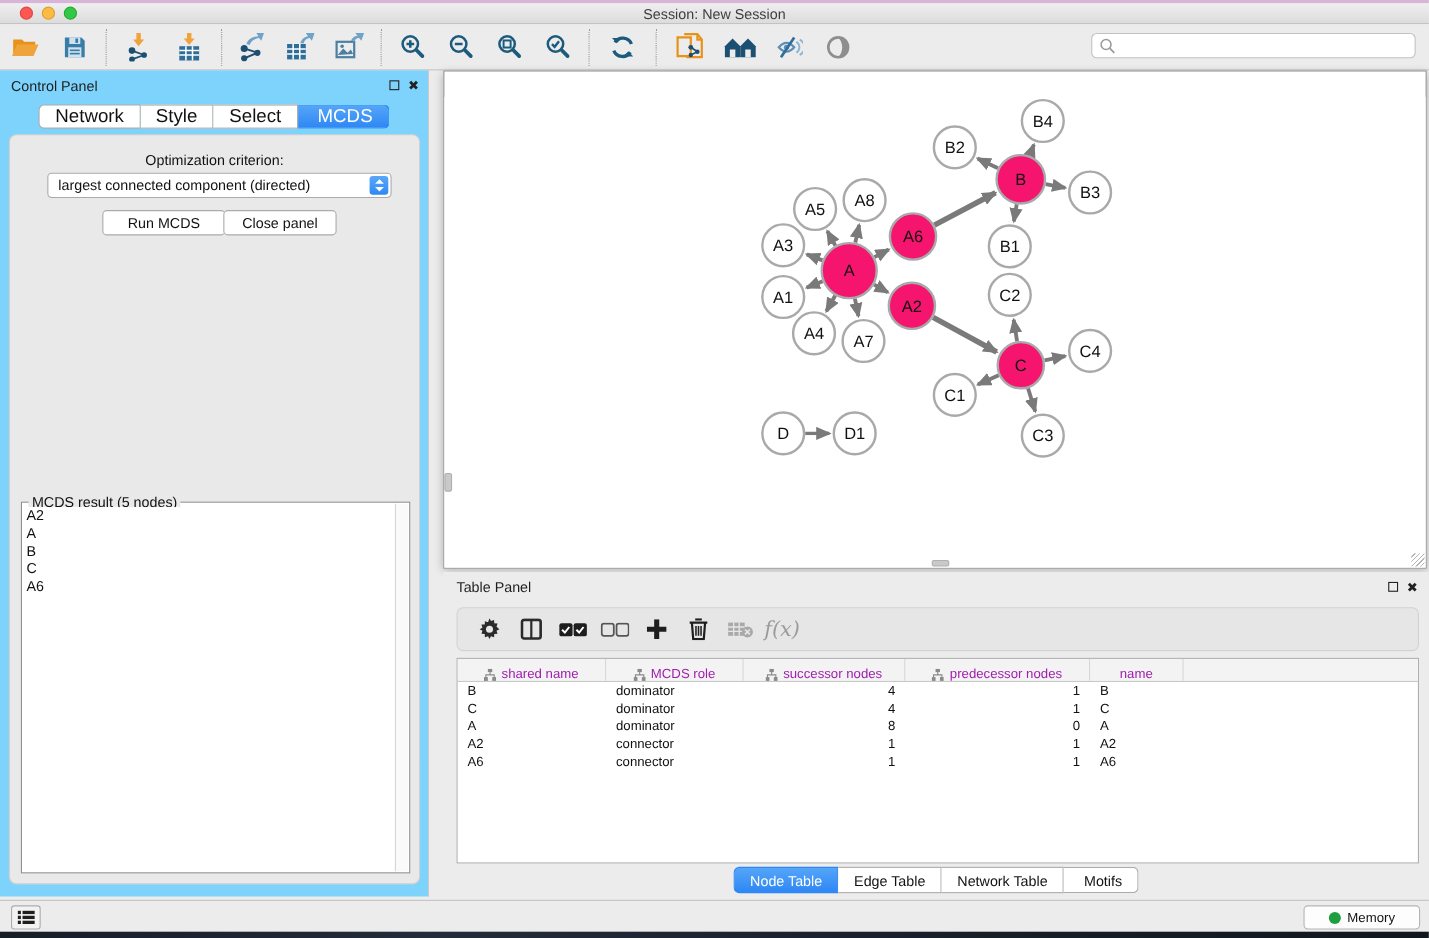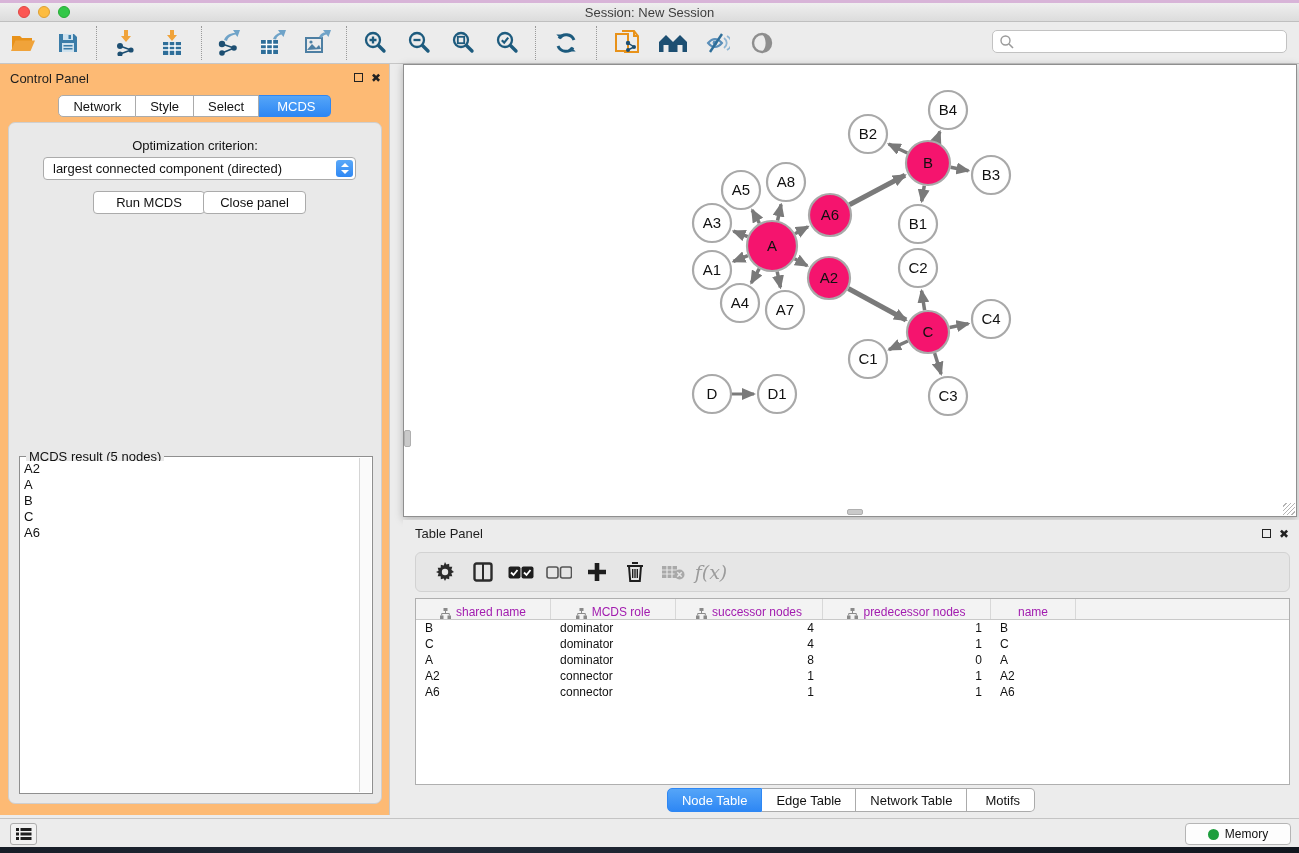--- a/index.html
+++ b/index.html
@@ -17,27 +17,27 @@
   #window-title { width:100%; text-align:center; font-size:13px; color:#3E3E3E; line-height:19px; }
 
   
   #toolbar { left:0; top:22px; width:1299px; height:42px; background:#ECECEC; border-bottom:1px solid #C6C6C6; display:flex; align-items:center; }
   .tbtn { height:34px; display:flex; align-items:center; justify-content:center; cursor:default; }
   .sep { width:1px; height:34px; border-left:1px dotted #9A9A9A; margin:0 6px; }
   #search-wrap { position:absolute; right:12px; top:8px; width:295px; height:23px; background:#fff; border:1px solid #C2C2C2; border-radius:5px; display:flex; align-items:center; padding-left:6px; }
   #search-input { border:none; outline:none; flex:1; font-size:12px; height:19px; background:transparent; }
 
   
-  #control-panel { left:0; top:64px; width:390px; height:751px; background:#fdba74; border-right:1px solid #C9C9C9; }
+  #control-panel { left:0; top:64px; width:390px; height:751px; background:#7dd3fc; border-right:1px solid #C9C9C9; }
   #cp-title { left:10px; top:7px; font-size:13px; color:#1E1E1E; }
   .panel-ctl { position:absolute; top:8px; font-size:12px; color:#222; line-height:12px; }
   #cp-float { right:26px; } #cp-close { right:8px; font-weight:bold; }
   .floatbox { display:inline-block; width:9px; height:9px; border:1.5px solid #222; }
   #cp-tabs { left:0; right:0; top:31px; display:flex; justify-content:center; }
-  .seg { height:22px; background:#fff; border:1px solid #ABABAB; border-left:none; font-size:13px; color:#111; display:flex; align-items:center; justify-content:center; padding:0 14px; }
+  .seg { height:22px; background:#fff; border:1px solid #ABABAB; border-left:none; font-size:17px; color:#111; display:flex; align-items:center; justify-content:center; padding:0 14px; }
   .seg:first-child { border-left:1px solid #ABABAB; border-radius:5px 0 0 5px; }
   .seg:last-child { border-radius:0 5px 5px 0;padding-left:18px; }
   .seg.active { background:linear-gradient(#55A5F8,#2E87F4); border-color:#2E87F4; color:#fff; }
   #cp-body { left:8px; top:58px; width:374px; height:682px; background:#E9E9E9; border:1px solid #CFCFCF; border-radius:7px; }
   #opt-label { width:100%; text-align:center; top:15px; font-size:13px; color:#111; }
   #opt-select { left:34px; top:34px; width:313px; height:23px; background:#fff; border:1px solid #ABABAB; border-radius:4px; font-size:13px; color:#111; line-height:21px; padding-left:9px; }
   #opt-stepper { position:absolute; right:2px; top:2px; width:17px; height:17px; background:linear-gradient(#5AA8F8,#2F88F4); border-radius:3px; }
   #opt-stepper .up, #opt-stepper .dn { position:absolute; left:4.5px; width:0; height:0; border-left:4px solid transparent; border-right:4px solid transparent; }
   #opt-stepper .up { top:3px; border-bottom:4px solid #fff; }
   #opt-stepper .dn { bottom:3px; border-top:4px solid #fff; }

